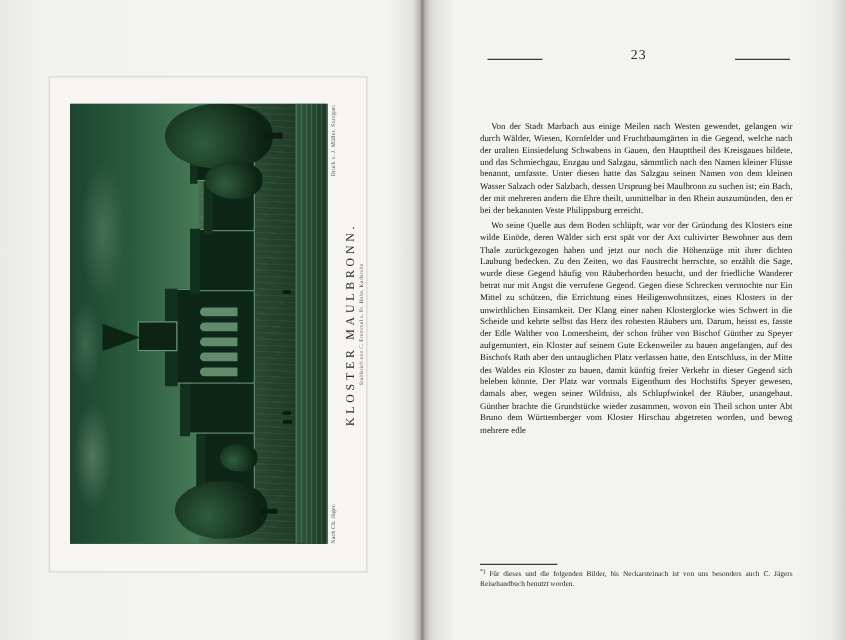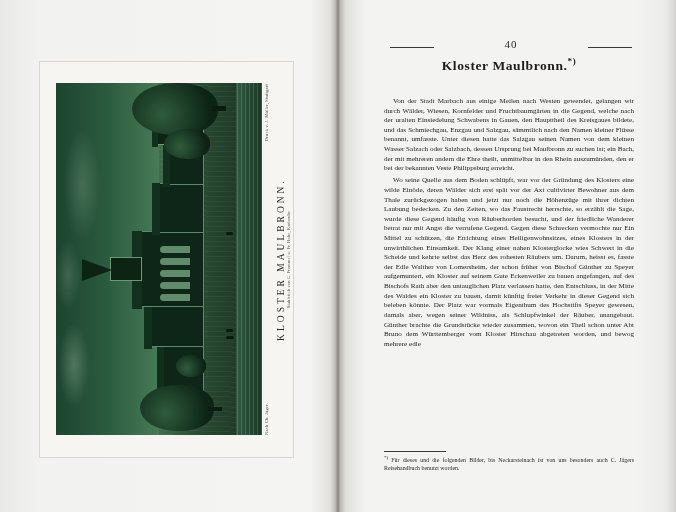--- a/index.html
+++ b/index.html
@@ -192,26 +192,23 @@
         <div class="cap-main">KLOSTER MAULBRONN.</div>
         <div class="cap-bottom">Stahlstich von C. Frommel u. Fr. Hohe, Karlsruhe</div>
       </div>
     </div>
   </div>
 
   <div class="gutter"></div>
 
   <div id="rightpage">
     <div class="rule l"></div>
-    <div class="pagenum">40</div>
+    <div class="pagenum">23</div>
     <div class="rule r"></div>
 
-    <div class="heading">
-      <span>Kloster Maulbronn.</span><span class="star">*)</span>
-    </div>
 
     <div class="body">
       <p>Von der Stadt Marbach aus einige Meilen nach Westen gewendet, gelangen wir durch Wälder, Wiesen, Kornfelder und Fruchtbaumgärten in die Gegend, welche nach der uralten Einsiedelung Schwabens in Gauen, den Haupttheil des Kreisgaues bildete, und das Schmiechgau, Enzgau und Salzgau, sämmtlich nach den Namen kleiner Flüsse benannt, umfasste. Unter diesen hatte das Salzgau seinen Namen von dem kleinen Wasser Salzach oder Salzbach, dessen Ursprung bei Maulbronn zu suchen ist; ein Bach, der mit mehreren andern die Ehre theilt, unmittelbar in den Rhein auszumünden, den er bei der bekannten Veste Philippsburg erreicht.</p>
       <p>Wo seine Quelle aus dem Boden schlüpft, war vor der Gründung des Klosters eine wilde Einöde, deren Wälder sich erst spät vor der Axt cultivirter Bewohner aus dem Thale zurückgezogen haben und jetzt nur noch die Höhenzüge mit ihrer dichten Laubung bedecken. Zu den Zeiten, wo das Faustrecht herrschte, so erzählt die Sage, wurde diese Gegend häufig von Räuberhorden besucht, und der friedliche Wanderer betrat nur mit Angst die verrufene Gegend. Gegen diese Schrecken vermochte nur Ein Mittel zu schützen, die Errichtung eines Heiligenwohnsitzes, eines Klosters in der unwirthlichen Einsamkeit. Der Klang einer nahen Klosterglocke wies Schwert in die Scheide und kehrte selbst das Herz des rohesten Räubers um. Darum, heisst es, fasste der Edle Walther von Lomersheim, der schon früher von Bischof Günther zu Speyer aufgemuntert, ein Kloster auf seinem Gute Eckenweiler zu bauen angefangen, auf des Bischofs Rath aber den untauglichen Platz verlassen hatte, den Entschluss, in der Mitte des Waldes ein Kloster zu bauen, damit künftig freier Verkehr in dieser Gegend sich beleben könnte. Der Platz war vormals Eigenthum des Hochstifts Speyer gewesen, damals aber, wegen seiner Wildniss, als Schlupfwinkel der Räuber, unangebaut. Günther brachte die Grundstücke wieder zusammen, wovon ein Theil schon unter Abt Bruno dem Württemberger vom Kloster Hirschau abgetreten worden, und bewog mehrere edle</p>
     </div>
 
     <div class="fnrule"></div>
     <div class="footnote">
       <span class="star">*)</span>
       <span>Für dieses und die folgenden Bilder, bis Neckarsteinach ist von uns besonders auch C. Jägers Reisehandbuch benutzt worden.</span>

